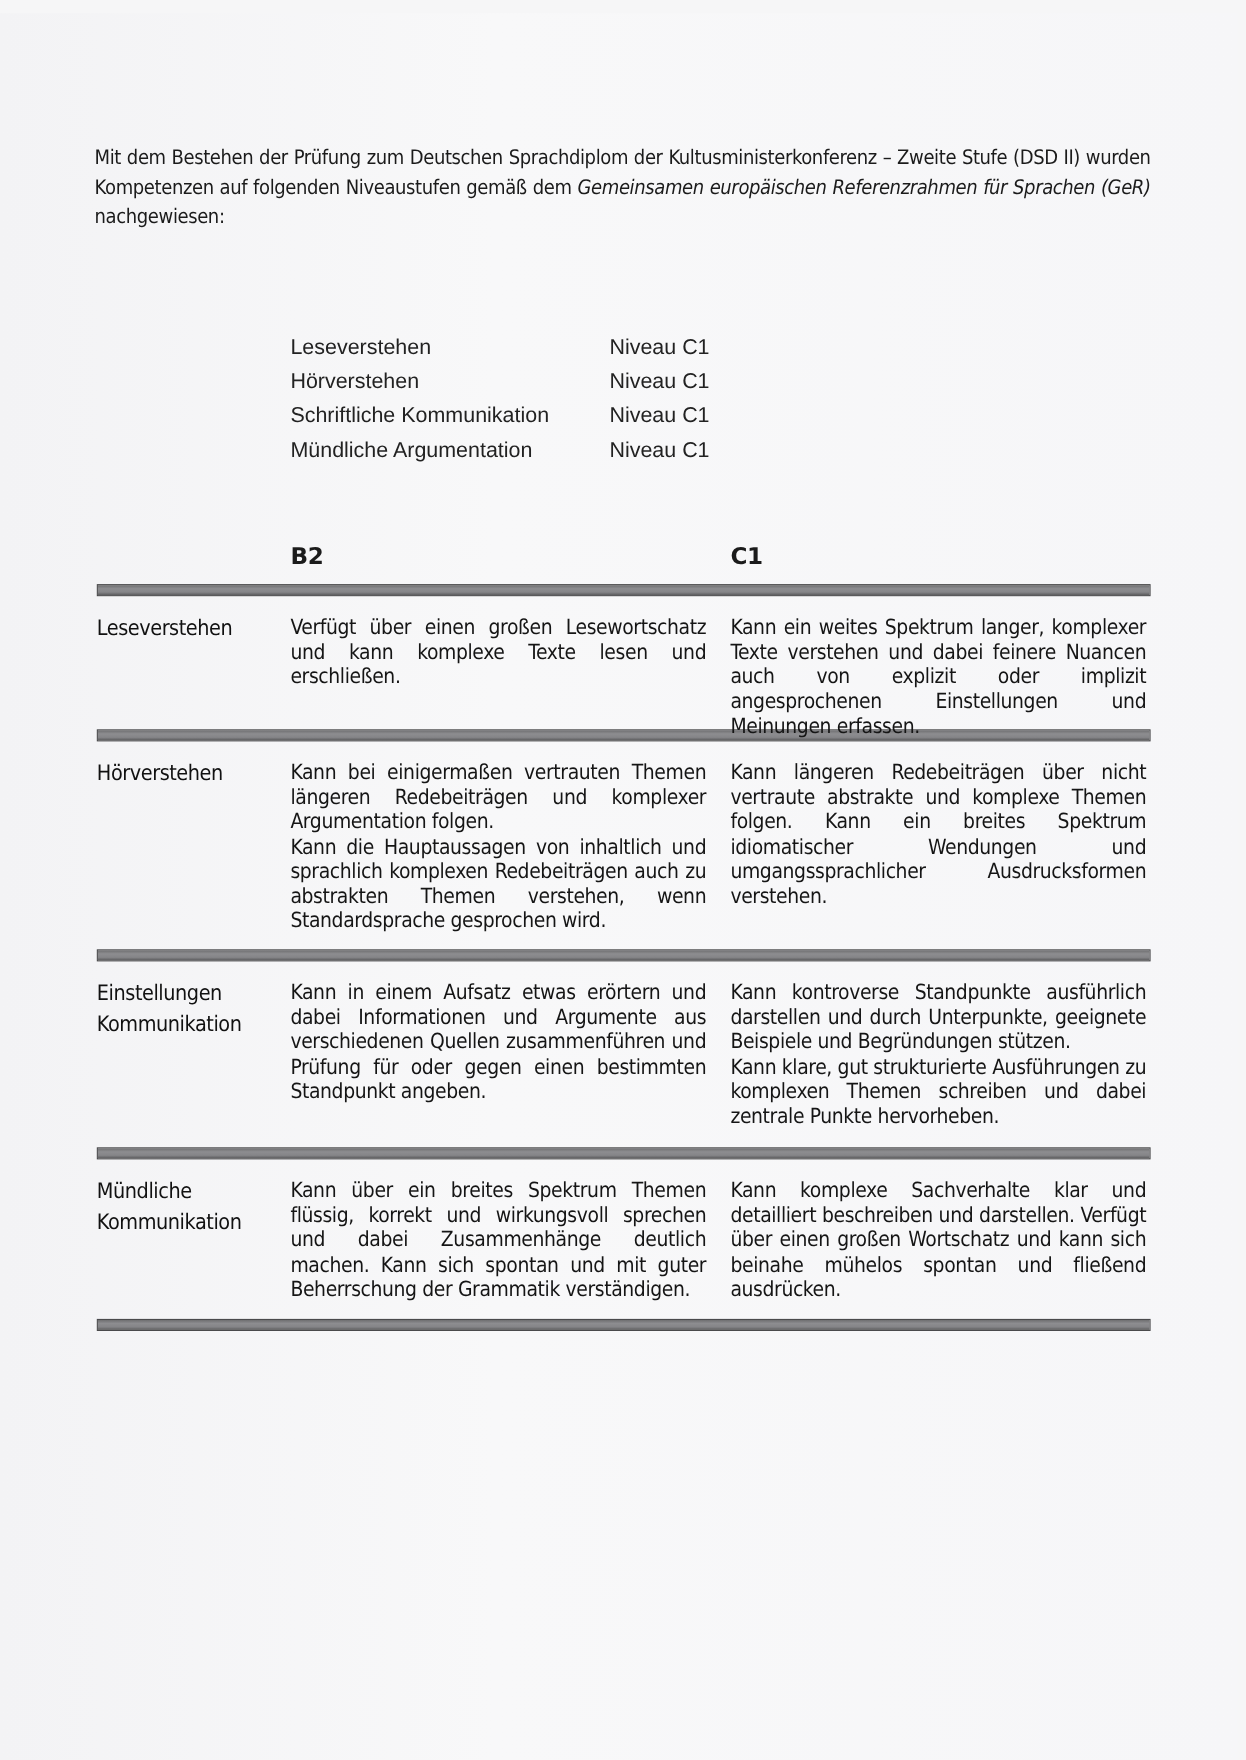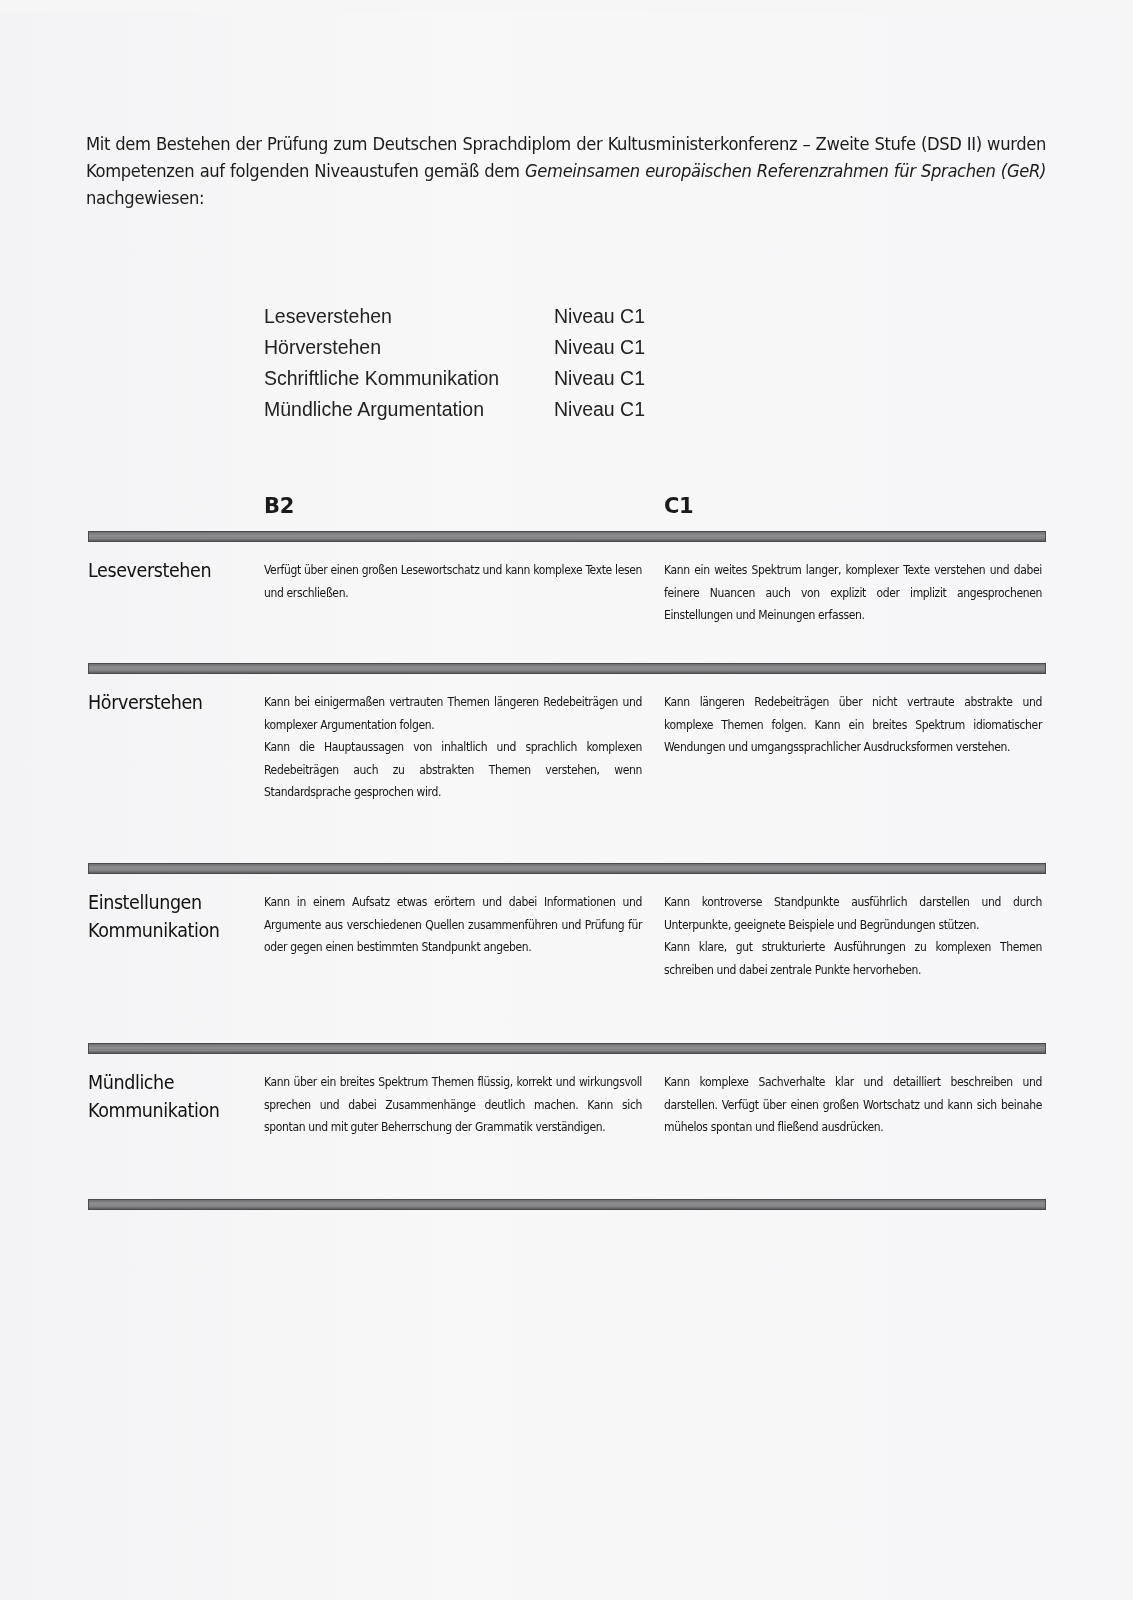--- a/index.html
+++ b/index.html
@@ -83,21 +83,21 @@
       font-size: 19.5px;
       line-height: 28px;
       letter-spacing: -0.4px;
       color: #111;
     }
     .cell {
       position: absolute;
       top: 2px;
       width: 378px;
       font-family: "DejaVu Sans Condensed", "DejaVu Sans", sans-serif;
-      font-size: 12px;
+      font-size: 19px;
       line-height: 22.5px;
       letter-spacing: -0.35px;
       text-align: justify;
       color: #151515;
     }
     .cell p { margin: 0; }
     .cell-b2 { left: 176px; }
     .cell-c1 { left: 576px; }
   </style>
 </head>

